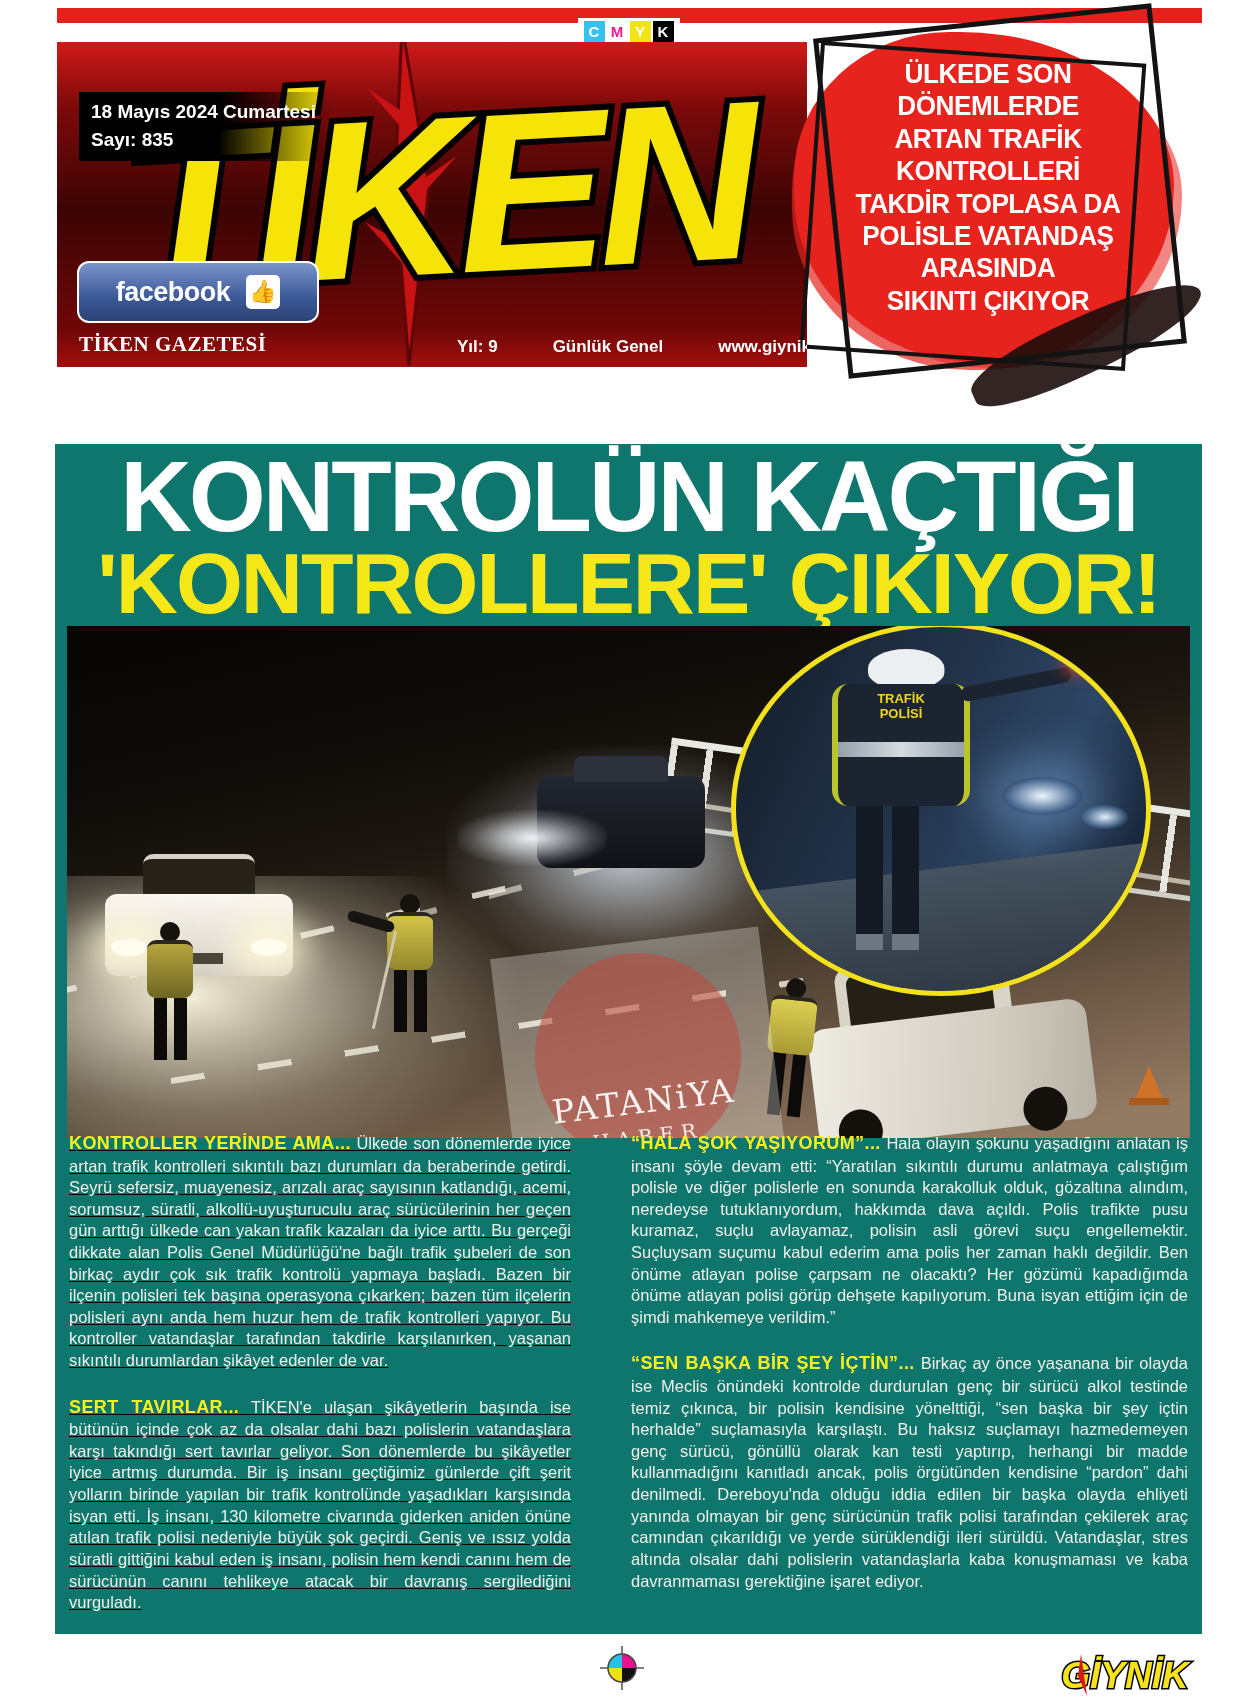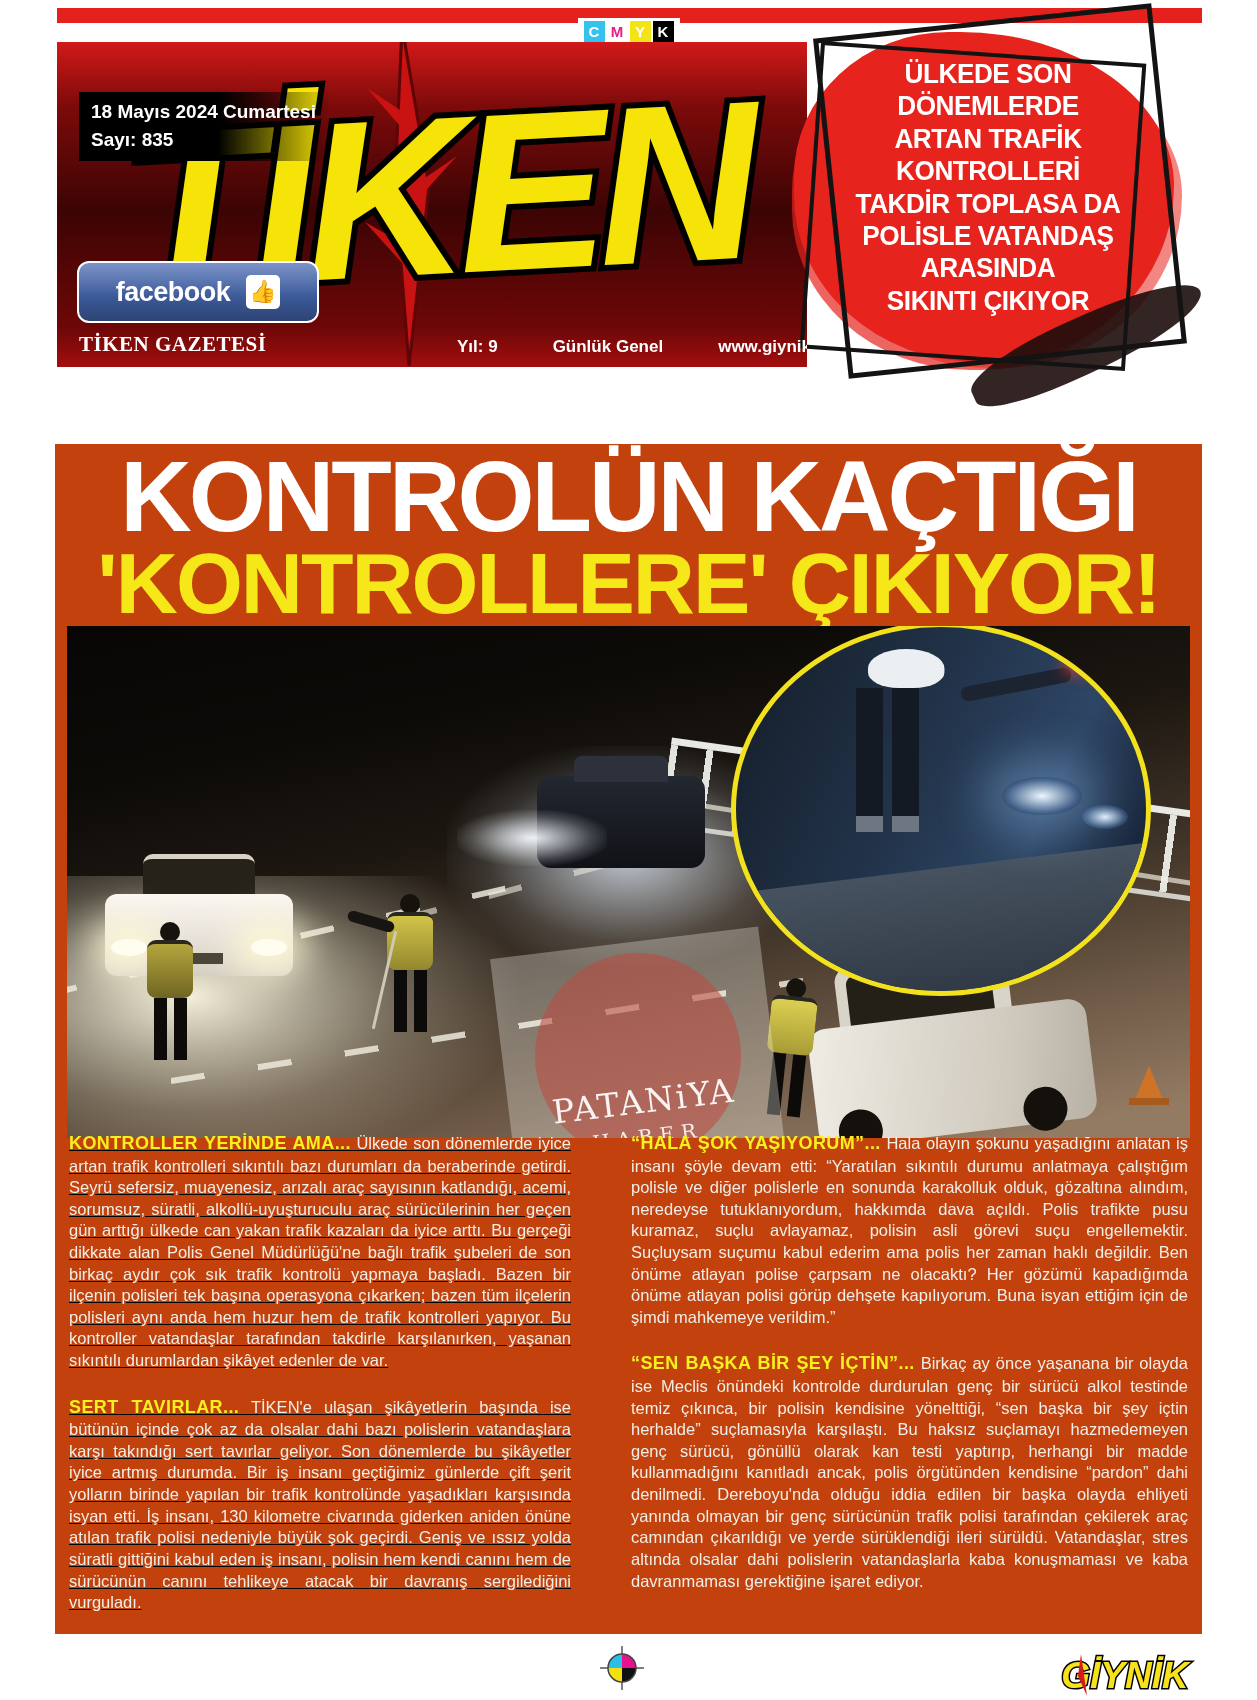--- a/index.html
+++ b/index.html
@@ -47,21 +47,21 @@
         transform:rotate(4deg);}
   .brushtext{position:absolute;left:18px;top:32px;width:340px;color:#fff;font-weight:800;
         font-size:27px;line-height:1.2;text-align:center;transform:scaleX(0.97);letter-spacing:-0.5px;}
 
   
   .banner{position:absolute;left:55px;top:374px;width:1147px;height:70px;background:#ee1c23;
         color:#fff;text-align:center;font-weight:900;padding-top:1px;}
   .banner div{font-size:29px;line-height:33px;transform:scaleX(1.02);letter-spacing:-0.6px;}
 
   
-  .main{position:absolute;left:55px;top:444px;width:1147px;height:1190px;background:#c2410c;}
+  .main{position:absolute;left:55px;top:444px;width:1147px;height:1190px;background:#0f766e;}
   .h1{margin-top:4px;text-align:center;color:#fff;font-weight:900;font-size:100px;line-height:96px;
         letter-spacing:-3px;transform:scaleX(0.99);white-space:nowrap;}
   .h2{text-align:center;color:#f6e718;font-weight:900;font-size:86px;line-height:78px;
         letter-spacing:-2px;transform:scaleX(1.0);white-space:nowrap;}
 
   
   .photo{position:relative;margin:4px auto 0;width:1123px;height:512px;overflow:hidden;
         background:linear-gradient(168deg,#070604 0%,#0d0b08 22%,#1d1711 40%,#403428 60%,#6d5946 78%,#937a63 95%);}
   .glow1{position:absolute;left:-60px;top:250px;width:520px;height:300px;
         background:radial-gradient(ellipse at 35% 40%,rgba(255,250,228,0.95),rgba(255,248,220,0.25) 45%,transparent 70%);}
@@ -293,20 +293,24 @@
       </div>
 
       <div class="cone"></div>
 
       <div class="inset">
         <div class="road"></div>
         <div class="hl1"></div>
         <div class="hl2"></div>
         <div class="ipo">
           <div class="cap"></div>
+          <div class="jack">
+            <div class="label">TRAFİK POLİSİ</div>
+            <div class="band"></div>
+          </div>
           <div class="iarm"></div>
           <div class="baton"></div>
           <div class="ilegs">
               <i></i>
               <i></i>
             </div>
         </div>
       </div>
 
       <div class="wm">

